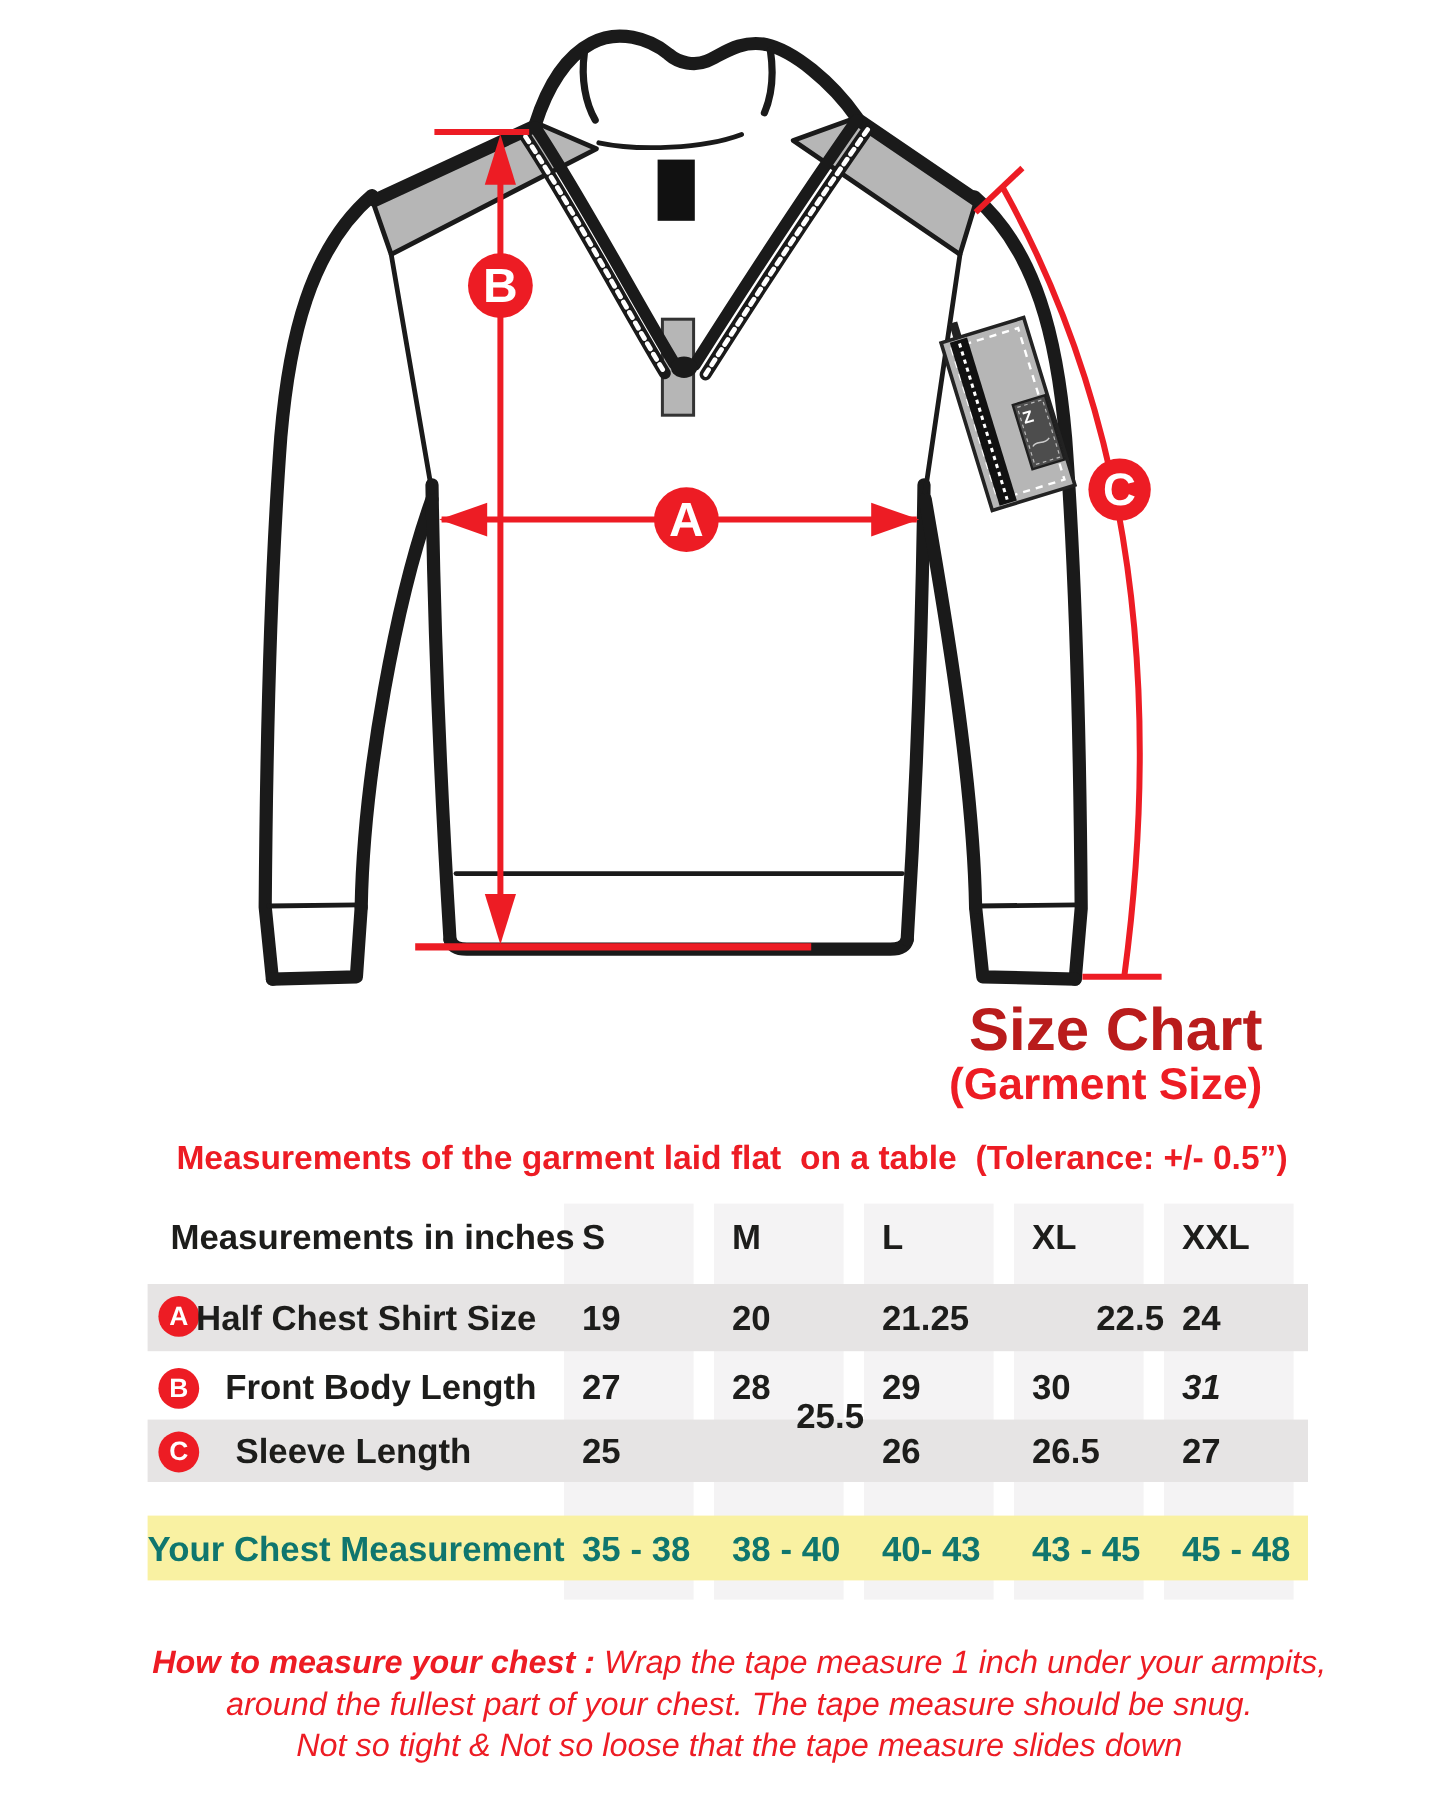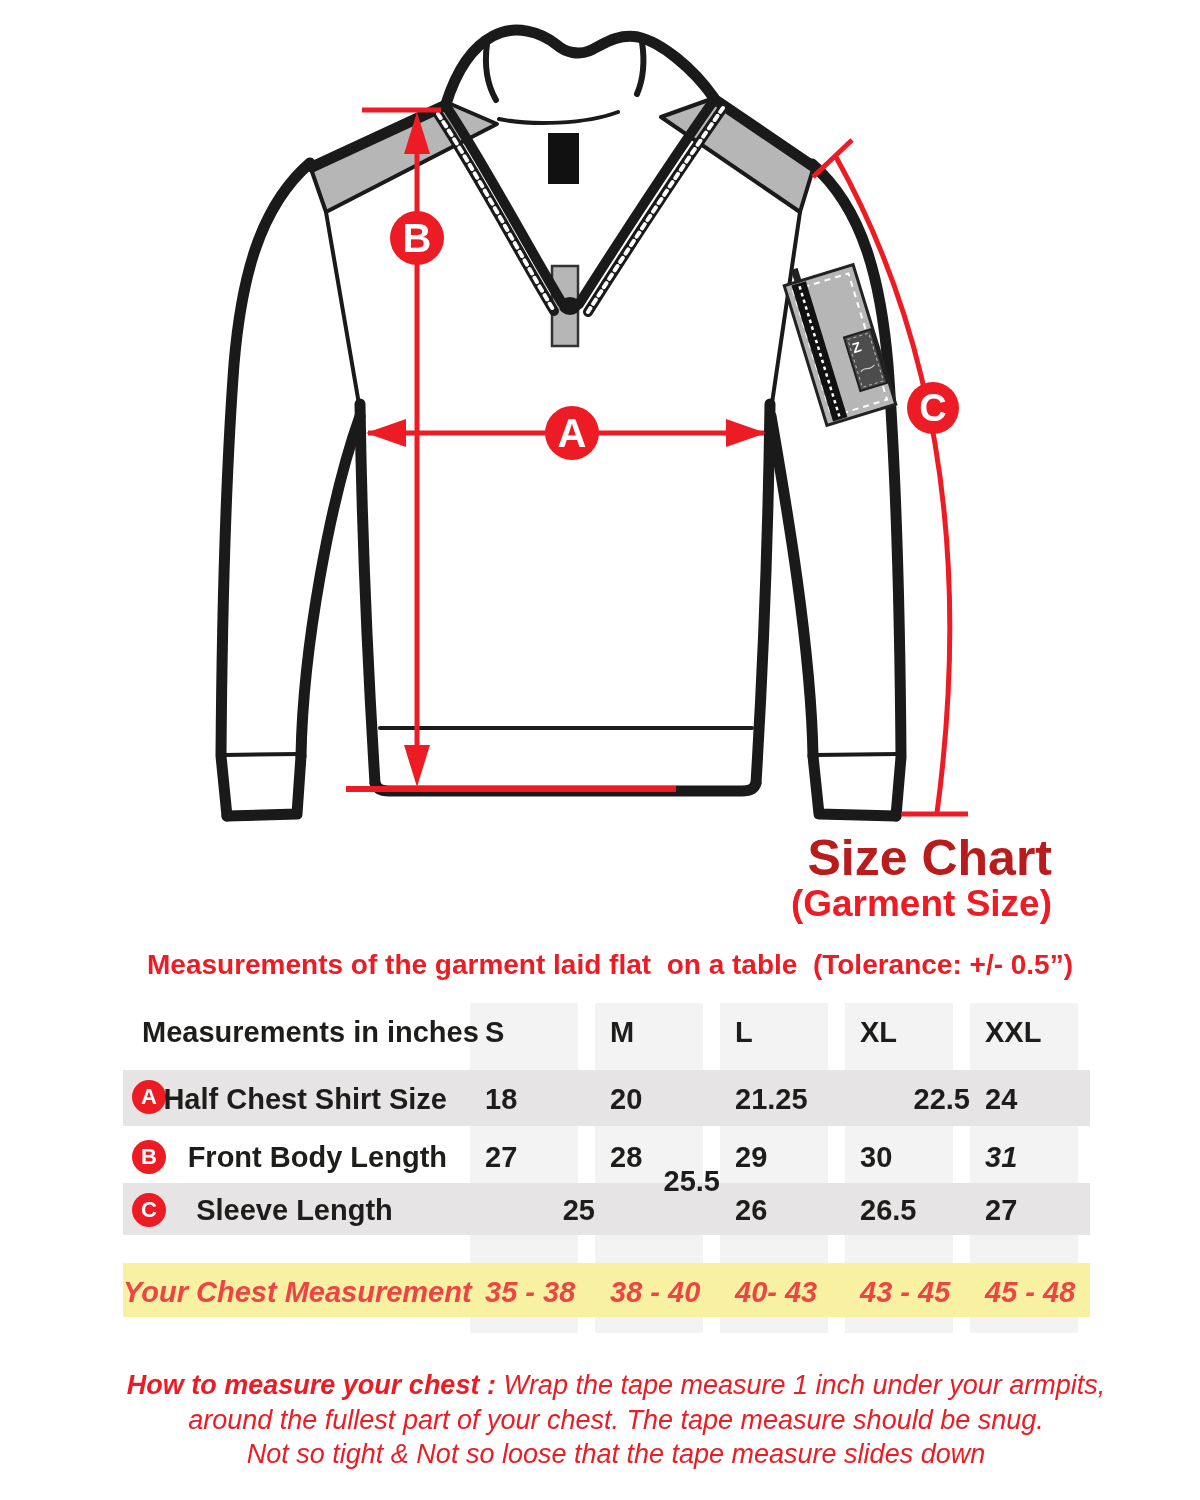--- a/index.html
+++ b/index.html
@@ -15,21 +15,21 @@
     font-size:28px;font-weight:bold;color:#ed1c24;line-height:32px;}
   
   .col-stripe{top:1003px;width:108px;height:330px;background:#f4f3f4;}
   .row-band{left:123px;width:967px;background:#e6e4e4;}
   .row-band.a{top:1070px;height:56px;}
   .row-band.c{top:1183px;height:52px;}
   .row-band.chest{top:1263px;height:54px;background:#f9f1a2;}
   .cell{height:34px;line-height:34px;font-size:29px;font-weight:bold;
     color:#1d1d1b;white-space:nowrap;}
   .cell.right{text-align:right;}
-  .cell.red{color:#ef4444;font-style:italic;}
+  .cell.red{color:#0f766e;}
   .tbadge{width:34px;height:34px;border-radius:50%;background:#ed1c24;
     color:#fff;text-align:center;line-height:34px;font-size:22px;font-weight:bold;}
   
   .footer-line{left:16px;width:1200px;text-align:center;font-style:italic;
     color:#ed1c24;font-size:27px;line-height:34px;}
   .footer-line .b{font-weight:bold;}
   
   svg text.badge-letter{font-family:"Liberation Sans", sans-serif;
     font-weight:bold;fill:#ffffff;text-anchor:middle;}
   svg text.pocket-z{font-family:"Liberation Sans", sans-serif;
@@ -156,37 +156,37 @@
 
   <div class="abs cell" style="left:142px;top:1015px;width:330px;">Measurements in inches</div>
   <div class="abs cell" style="left:485px;top:1015px;width:110px;">S</div>
   <div class="abs cell" style="left:610px;top:1015px;width:110px;">M</div>
   <div class="abs cell" style="left:735px;top:1015px;width:110px;">L</div>
   <div class="abs cell" style="left:860px;top:1015px;width:110px;">XL</div>
   <div class="abs cell" style="left:985px;top:1015px;width:110px;">XXL</div>
 
   <div class="abs tbadge" style="left:132px;top:1080px;">A</div>
   <div class="abs cell right" style="left:150px;top:1082px;width:297px;">Half Chest Shirt Size</div>
-  <div class="abs cell" style="left:485px;top:1082px;width:110px;">18</div>
+  <div class="abs cell" style="left:485px;top:1082px;width:110px;">19</div>
   <div class="abs cell" style="left:610px;top:1082px;width:110px;">20</div>
   <div class="abs cell" style="left:735px;top:1082px;width:110px;">21.25</div>
   <div class="abs cell" style="left:860px;top:1082px;width:110px;text-align:right;">22.5</div>
   <div class="abs cell" style="left:985px;top:1082px;width:110px;">24</div>
 
   <div class="abs tbadge" style="left:132px;top:1140px;">B</div>
   <div class="abs cell right" style="left:150px;top:1140px;width:297px;">Front Body Length</div>
   <div class="abs cell" style="left:485px;top:1140px;width:110px;">27</div>
   <div class="abs cell" style="left:610px;top:1140px;width:110px;">28</div>
   <div class="abs cell" style="left:735px;top:1140px;width:110px;">29</div>
   <div class="abs cell" style="left:860px;top:1140px;width:110px;">30</div>
   <div class="abs cell" style="left:985px;top:1140px;width:110px;font-style:italic;">31</div>
 
   <div class="abs tbadge" style="left:132px;top:1193px;">C</div>
   <div class="abs cell right" style="left:146px;top:1193px;width:297px;text-align:center;">Sleeve Length</div>
-  <div class="abs cell" style="left:485px;top:1193px;width:110px;text-align:right;">25</div>
+  <div class="abs cell" style="left:485px;top:1193px;width:110px;">25</div>
   <div class="abs cell" style="left:610px;top:1164px;width:110px;text-align:right;">25.5</div>
   <div class="abs cell" style="left:735px;top:1193px;width:110px;">26</div>
   <div class="abs cell" style="left:860px;top:1193px;width:110px;">26.5</div>
   <div class="abs cell" style="left:985px;top:1193px;width:110px;">27</div>
 
   <div class="abs cell red" style="left:123px;top:1275px;width:337px;text-align:center;">Your Chest Measurement</div>
   <div class="abs cell red" style="left:485px;top:1275px;width:115px;">35 - 38</div>
   <div class="abs cell red" style="left:610px;top:1275px;width:115px;">38 - 40</div>
   <div class="abs cell red" style="left:735px;top:1275px;width:115px;">40- 43</div>
   <div class="abs cell red" style="left:860px;top:1275px;width:115px;">43 - 45</div>

